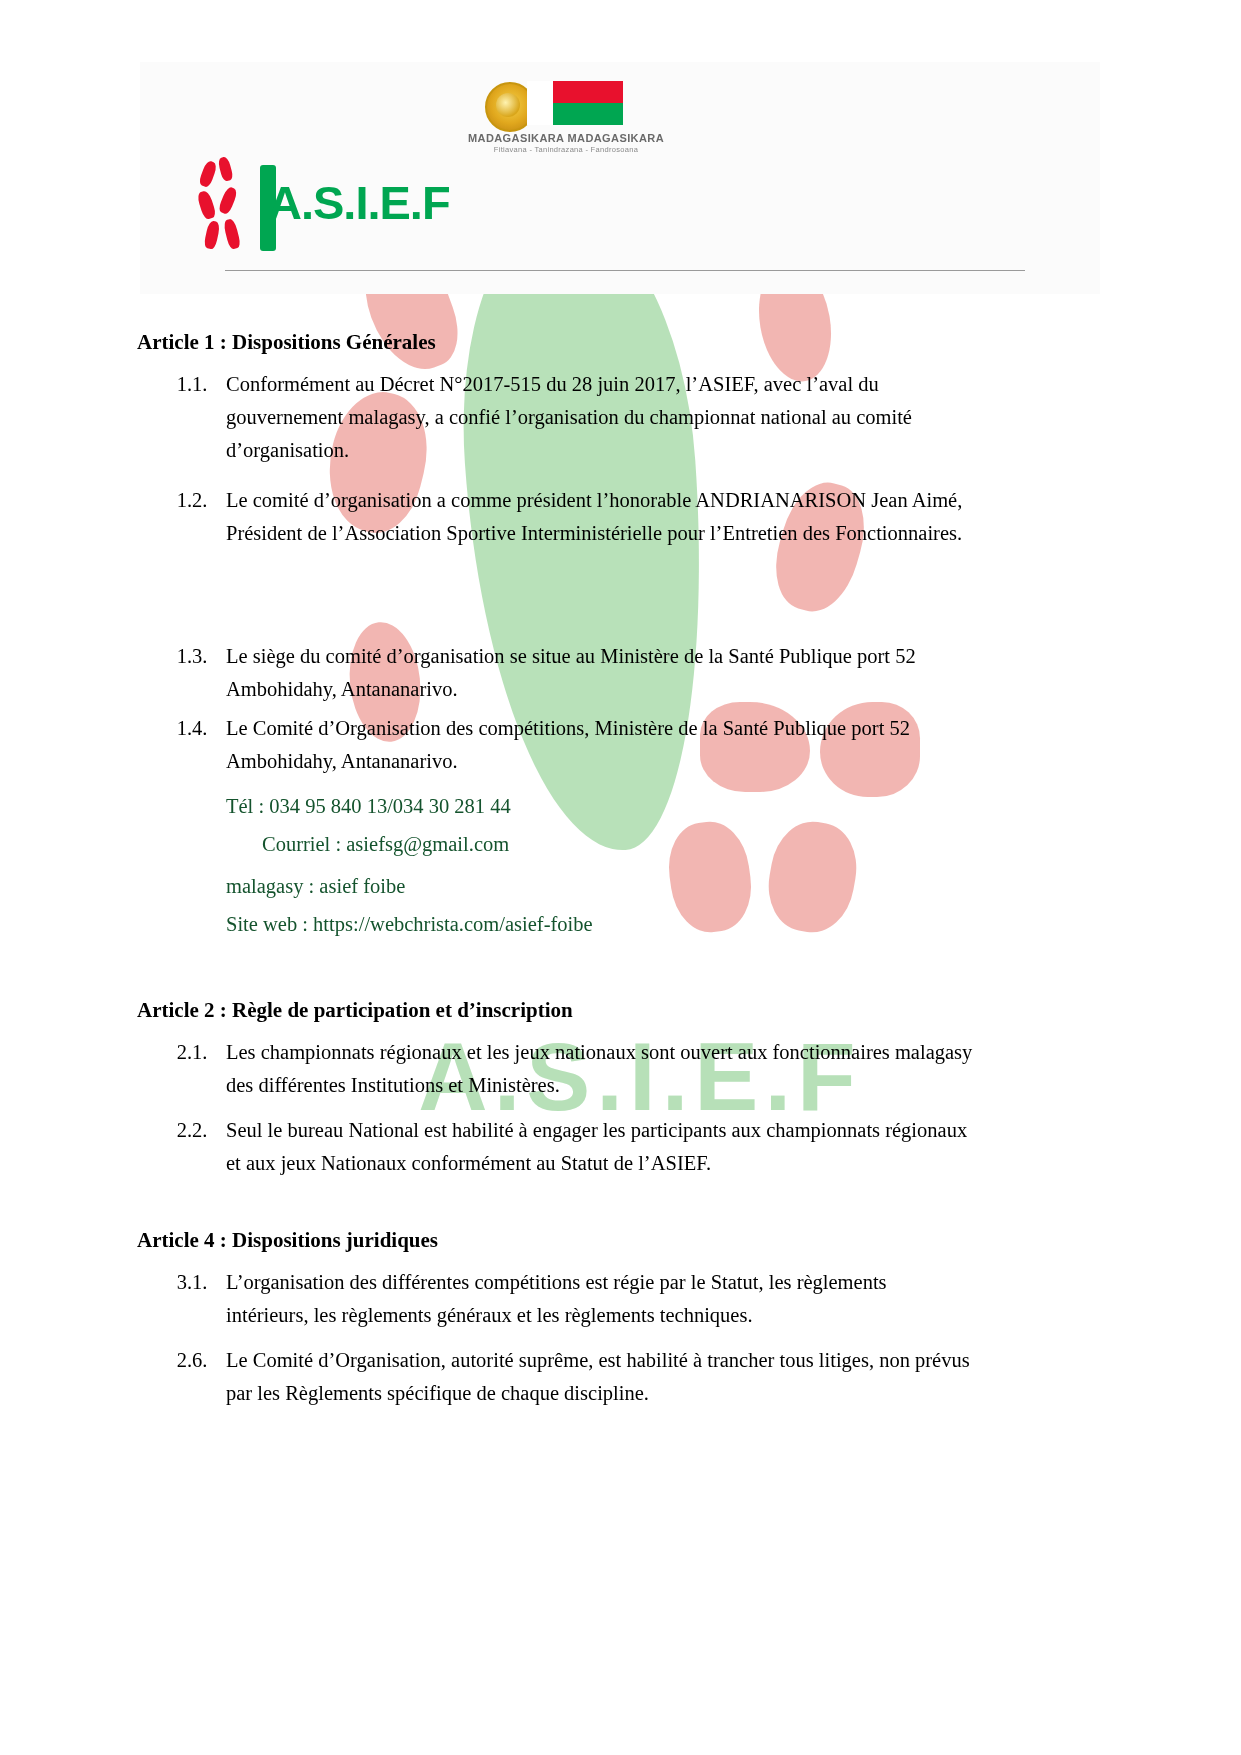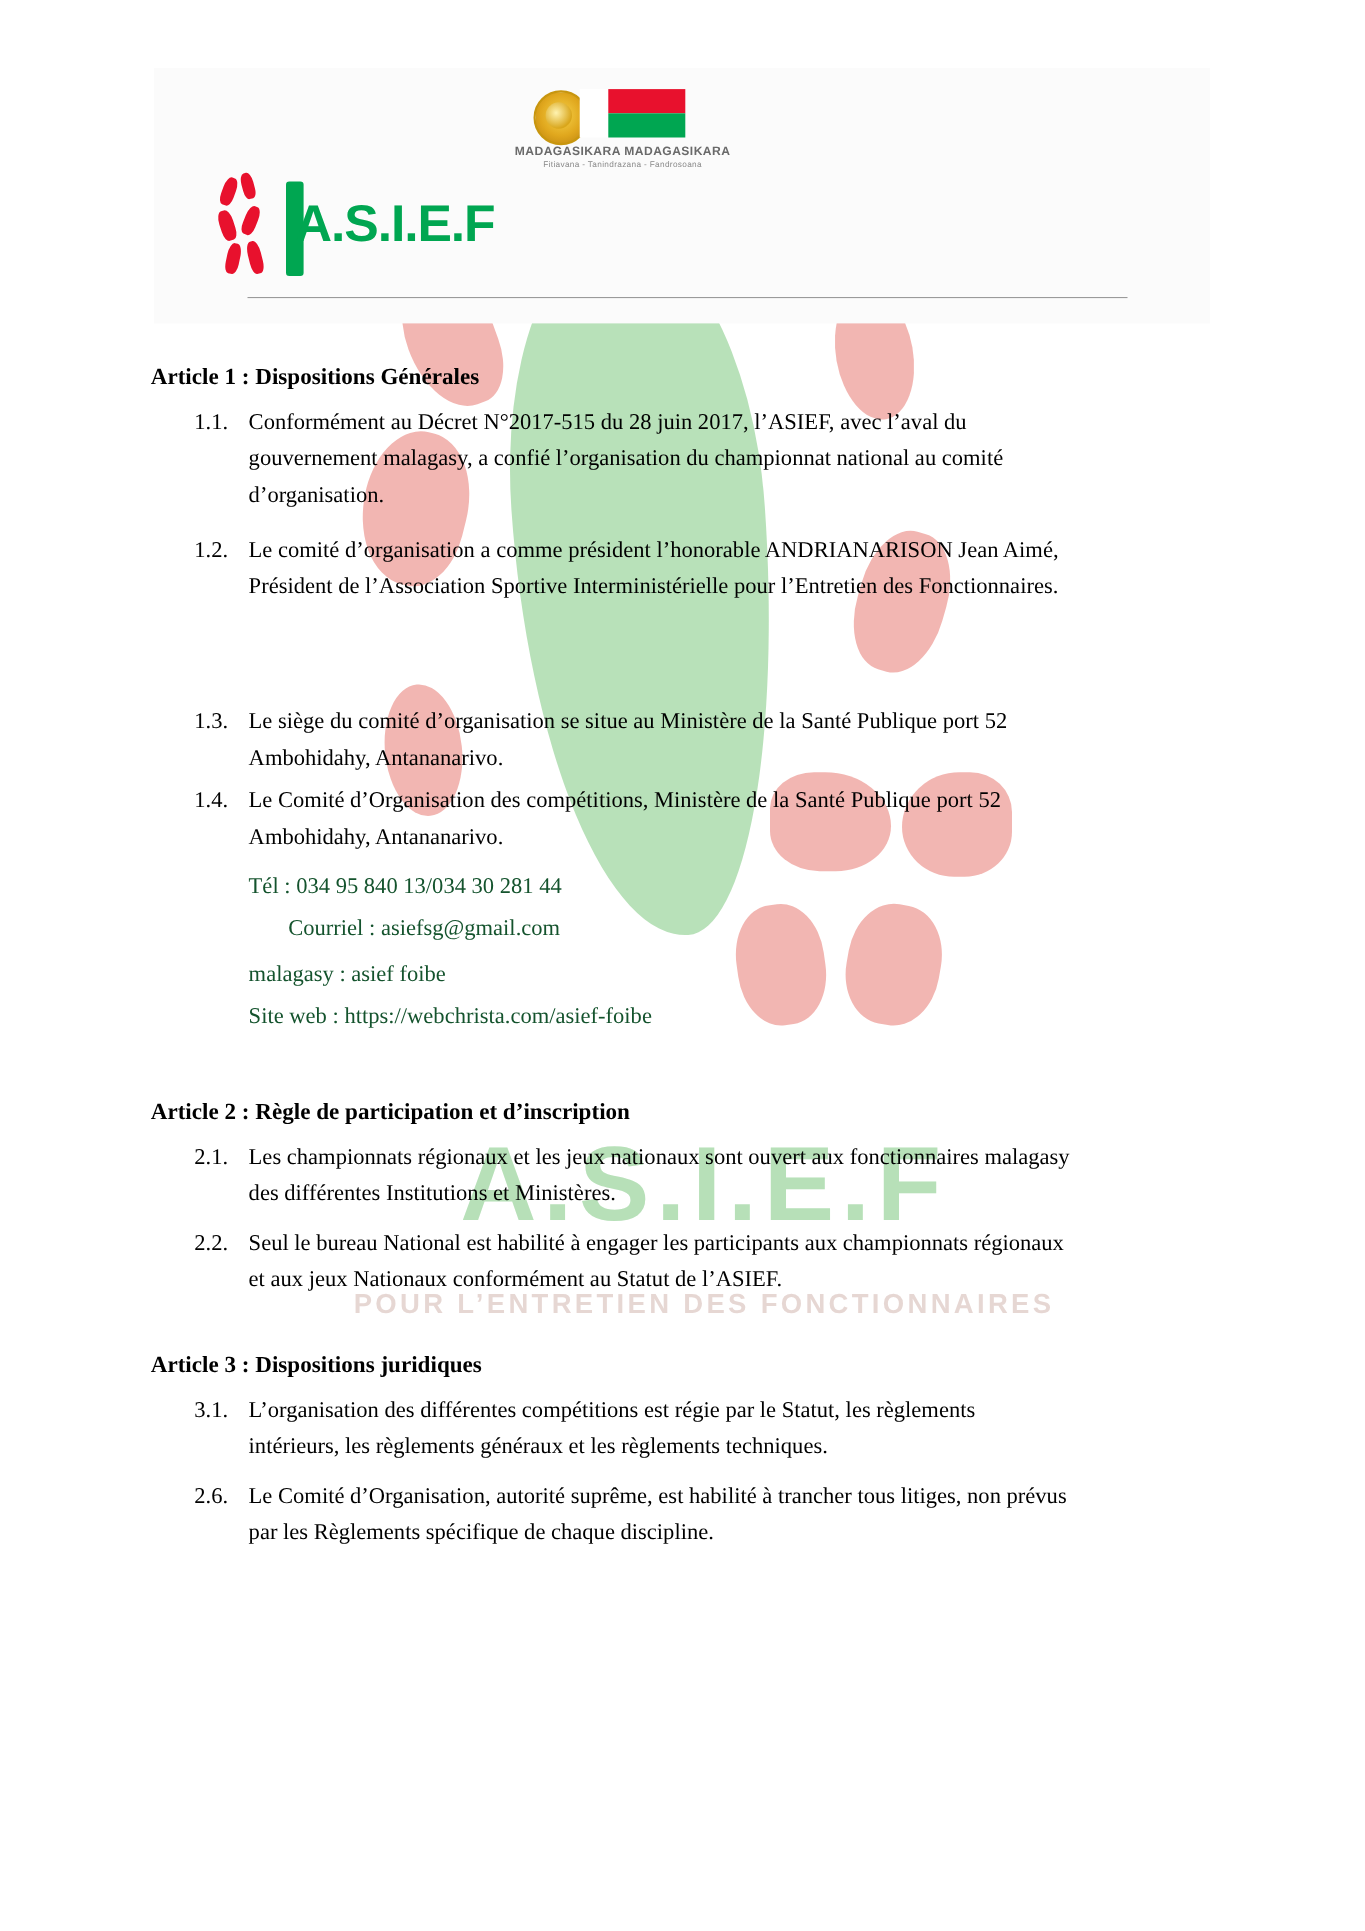--- a/index.html
+++ b/index.html
@@ -264,21 +264,20 @@
     <div class="wm-fig" style="left:190px;top:330px;width:95px;height:140px;border-radius:45% 50% 40% 55%;transform:rotate(14deg);"></div>
     <div class="wm-fig" style="left:620px;top:200px;width:70px;height:120px;border-radius:50%;transform:rotate(-10deg);"></div>
     <div class="wm-fig" style="left:640px;top:420px;width:80px;height:130px;border-radius:45%;transform:rotate(16deg);"></div>
     <div class="wm-fig" style="left:560px;top:640px;width:110px;height:90px;border-radius:40% 60% 50% 45%;"></div>
     <div class="wm-fig" style="left:680px;top:640px;width:100px;height:95px;border-radius:55% 40% 45% 50%;"></div>
     <div class="wm-fig" style="left:530px;top:760px;width:80px;height:110px;border-radius:45%;transform:rotate(-8deg);"></div>
     <div class="wm-fig" style="left:630px;top:760px;width:85px;height:110px;border-radius:45%;transform:rotate(10deg);"></div>
     <div class="wm-fig" style="left:210px;top:560px;width:70px;height:120px;border-radius:50%;transform:rotate(-6deg);"></div>
 
     <div class="wm-text">A.S.I.E.F</div>
-    <div class="wm-sub2">POUR L’ENTRETIEN DES FONCTIONNAIRES</div>
   </div>
 
   <div class="letterhead">
     <div class="lh-flag">
       <div class="seal"></div>
       <div class="flag">
         <div class="band-w"></div>
         <div class="band-r"></div>
         <div class="band-g"></div>
       </div>
@@ -336,21 +335,21 @@
     <div class="clause" style="left:168px; top:1036px; width:805px;">
       <span class="num">2.1.</span>
       <span class="body">Les championnats régionaux et les jeux nationaux sont  ouvert aux fonctionnaires malagasy des différentes Institutions et Ministères.</span>
     </div>
 
     <div class="clause" style="left:168px; top:1114px; width:805px;">
       <span class="num">2.2.</span>
       <span class="body">Seul le bureau National est habilité à engager les participants aux championnats régionaux et aux jeux Nationaux conformément au Statut de l’ASIEF.</span>
     </div>
 
-    <div class="article-head" style="left:137px; top:1228px;">Article 3 : Dispositions juridiques</div>
+    <div class="article-head" style="left:137px; top:1228px;">Article 4 : Dispositions juridiques</div>
 
     <div class="clause" style="left:168px; top:1266px; width:805px;">
       <span class="num">3.1.</span>
       <span class="body">L’organisation des différentes compétitions est régie par le Statut, les règlements intérieurs, les règlements généraux et les règlements techniques.</span>
     </div>
 
     <div class="clause" style="left:168px; top:1344px; width:805px;">
       <span class="num">2.6.</span>
       <span class="body">Le Comité d’Organisation, autorité suprême, est habilité à trancher tous litiges, non prévus par les Règlements spécifique de chaque discipline.</span>
     </div>

